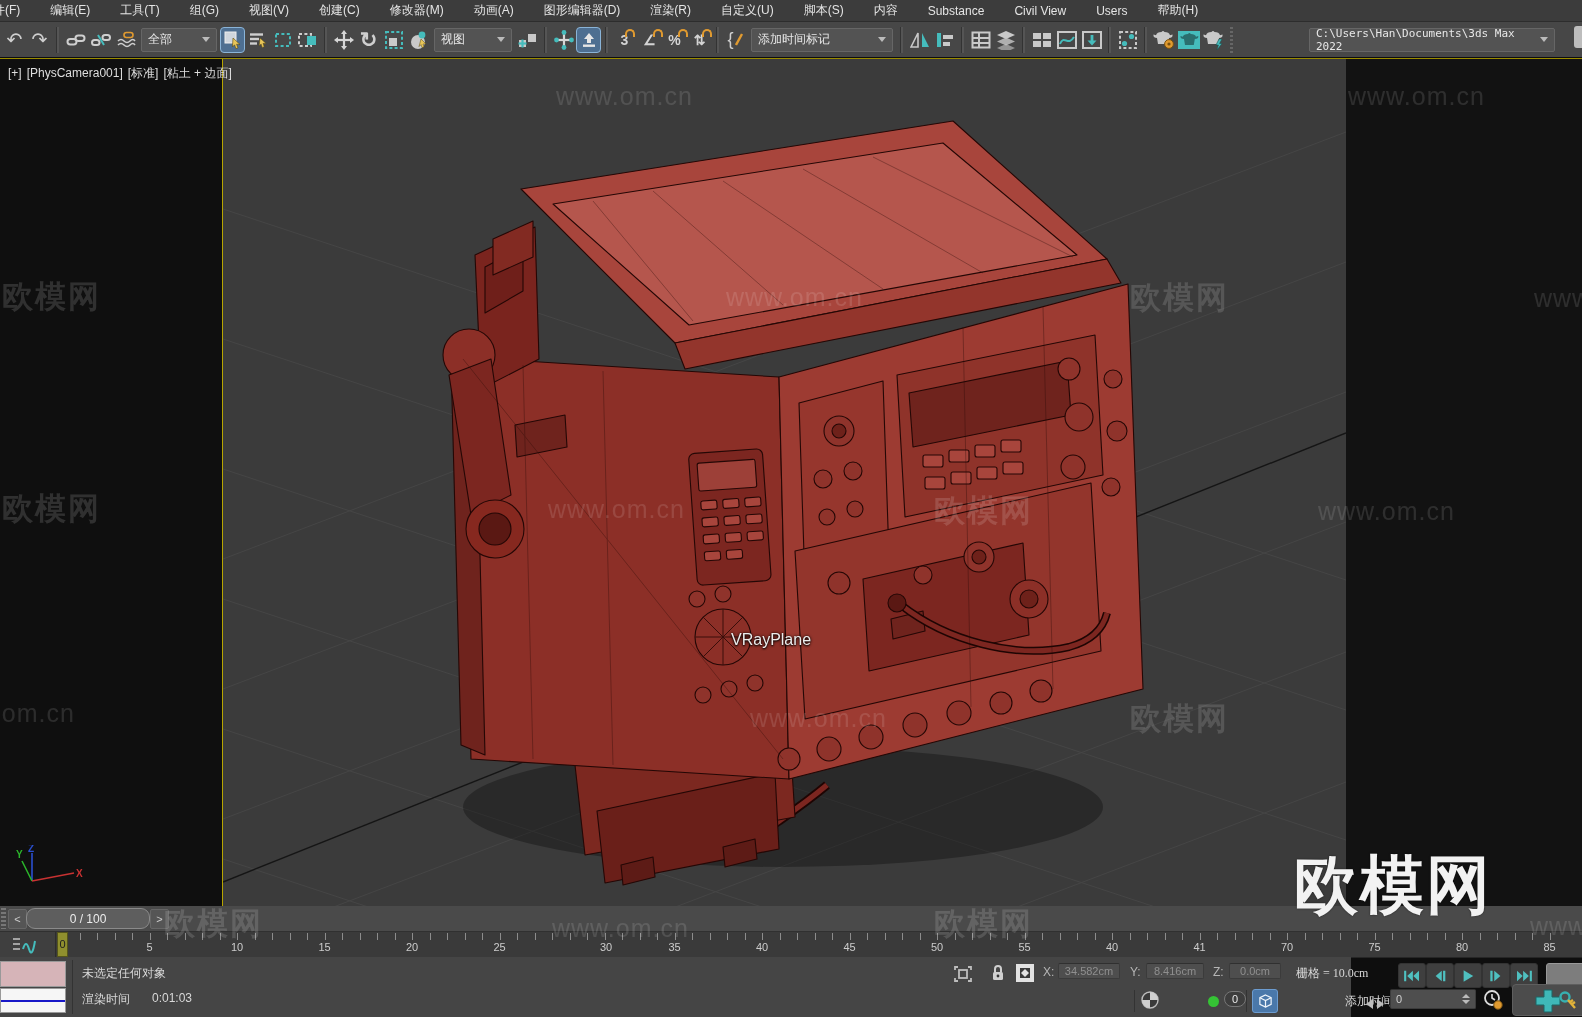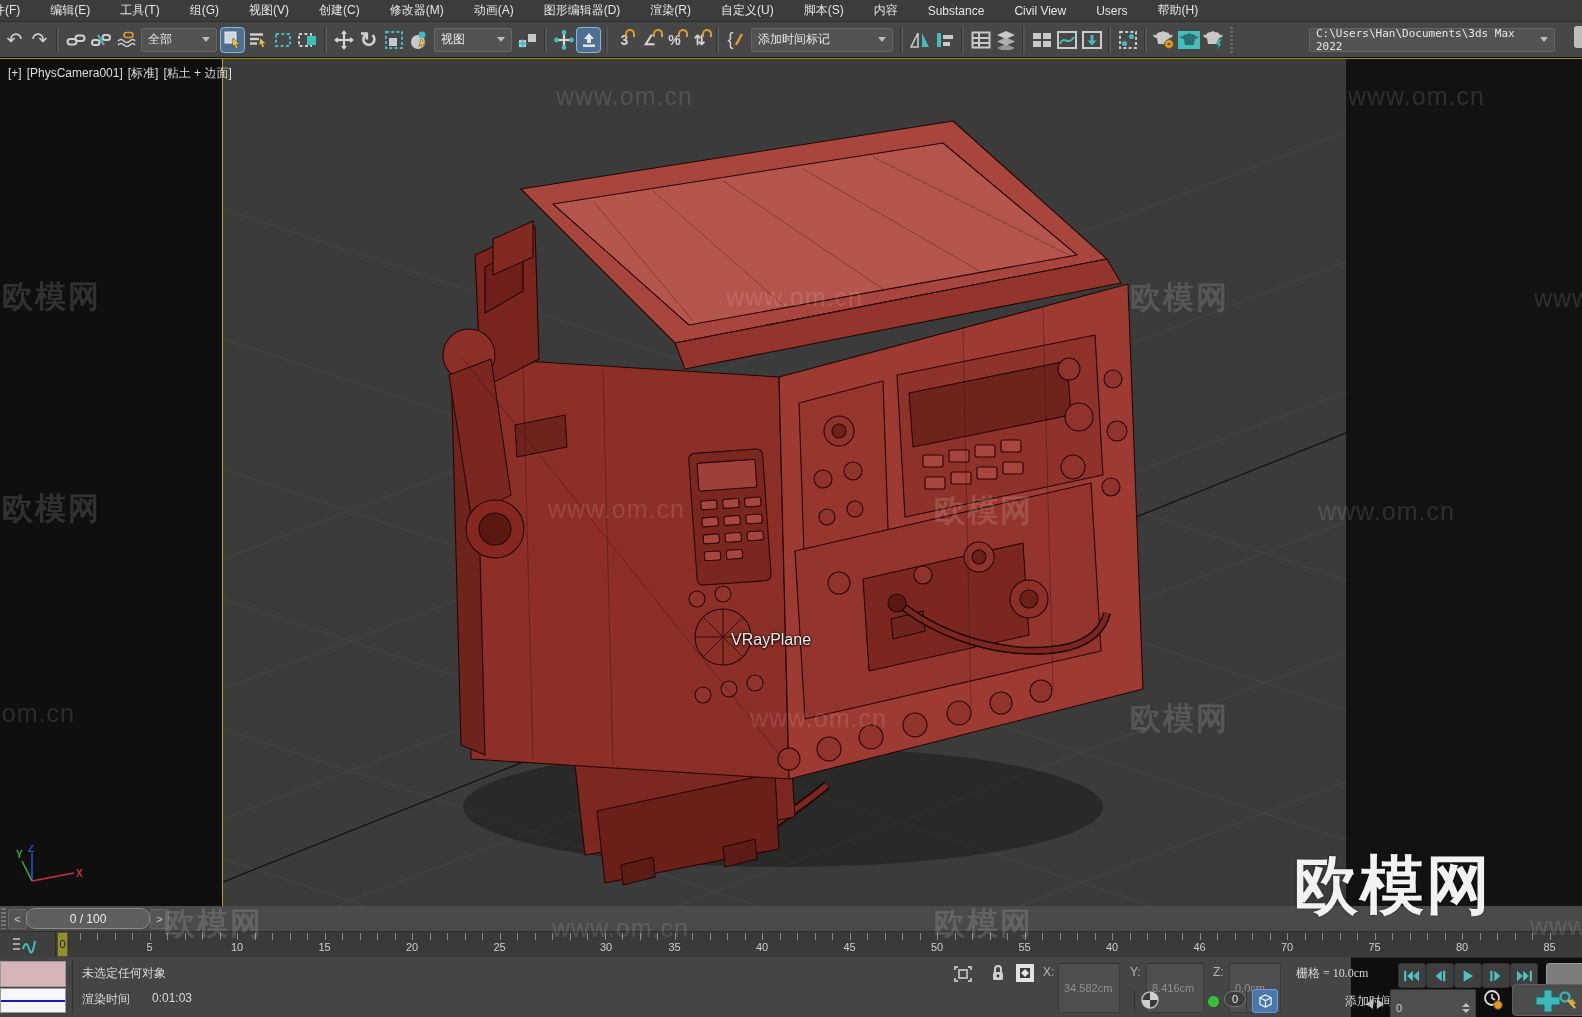--- a/index.html
+++ b/index.html
@@ -61,25 +61,25 @@
         display:flex;align-items:center;justify-content:center;cursor:pointer;}
   
   #trackbar{position:absolute;left:0;top:932px;width:1582px;height:25px;background:#3a3a3a;
         border-bottom:1px solid #262626;}
   #tb-left{position:absolute;left:0;top:0;width:55px;height:25px;background:#3f3f3f;border-right:1px solid #2d2d2d;}
   .rtick{position:absolute;top:1px;width:1px;height:7px;background:#8c8c8c;}
   .rlabel{position:absolute;top:9px;font-size:11px;color:#cccccc;transform:translateX(-50%);}
   #frame-marker{position:absolute;top:0;width:11px;height:25px;background:#8f8f2e;border:1px solid #55551a;
         box-sizing:border-box;color:#1e1e1e;font-size:11px;text-align:center;line-height:22px;cursor:pointer;}
   
-  #statusbar{position:absolute;left:0;top:957px;width:1351px;height:60px;background:#454545;}
+  #statusbar{position:absolute;left:0;top:957px;width:1351px;height:60px;background:#454545;text-align:center;}
   .sb-abs{position:absolute;white-space:nowrap;}
   .sb-text{color:#d8d8d8;font-size:12px;}
   .numfield{background:#4e4e4e;border:1px solid #3b3b3b;border-top-color:#303030;color:#8f8f8f;
-        font-size:11px;padding:18px 5px;border-radius:2px;box-sizing:border-box;display:inline-block;}
+        font-size:11px;padding:1px 5px;border-radius:2px;box-sizing:border-box;display:inline-block;}
   .pb-btn{position:absolute;top:6px;width:26px;height:23px;background:#3f3f3f;border:1px solid #333;
         border-radius:3px;display:flex;align-items:center;justify-content:center;cursor:pointer;}
   .vline{position:absolute;width:1px;background:#333;}
   #listener-pink{position:absolute;left:0;top:4px;width:66px;height:26px;background:#d6b4b8;border:1px solid #999;box-sizing:border-box;}
   #listener-white{position:absolute;left:0;top:31px;width:66px;height:25px;background:#f6f6f6;border:1px solid #999;box-sizing:border-box;}
   #listener-white::after{content:"";position:absolute;left:0;top:11px;width:100%;height:2px;background:#1818c8;}
   .pill{background:#3d3d3d;border:1px solid #777;border-radius:10px;color:#e8e8e8;font-size:11px;
         padding:1px 7px;display:inline-block;}
   #cube-btn{position:absolute;left:1252px;top:32px;width:24px;height:22px;background:#4a78aa;border:1px solid #6c9cd0;
         border-radius:3px;display:flex;align-items:center;justify-content:center;cursor:pointer;}
@@ -620,21 +620,21 @@
         <div class="rtick" style="left: 1059.5px;"></div>
         <div class="rtick" style="left: 1077px;"></div>
         <div class="rtick" style="left: 1094.5px;"></div>
         <div class="rtick" style="left: 1112px;"></div>
         <div class="rlabel" style="left: 1112px;">40</div>
         <div class="rtick" style="left: 1129.5px;"></div>
         <div class="rtick" style="left: 1147px;"></div>
         <div class="rtick" style="left: 1164.5px;"></div>
         <div class="rtick" style="left: 1182px;"></div>
         <div class="rtick" style="left: 1199.5px;"></div>
-        <div class="rlabel" style="left: 1199.5px;">46</div>
+        <div class="rlabel" style="left: 1199.5px;">41</div>
         <div class="rtick" style="left: 1217px;"></div>
         <div class="rtick" style="left: 1234.5px;"></div>
         <div class="rtick" style="left: 1252px;"></div>
         <div class="rtick" style="left: 1269.5px;"></div>
         <div class="rtick" style="left: 1287px;"></div>
         <div class="rlabel" style="left: 1287px;">70</div>
         <div class="rtick" style="left: 1304.5px;"></div>
         <div class="rtick" style="left: 1322px;"></div>
         <div class="rtick" style="left: 1339.5px;"></div>
         <div class="rtick" style="left: 1357px;"></div>

